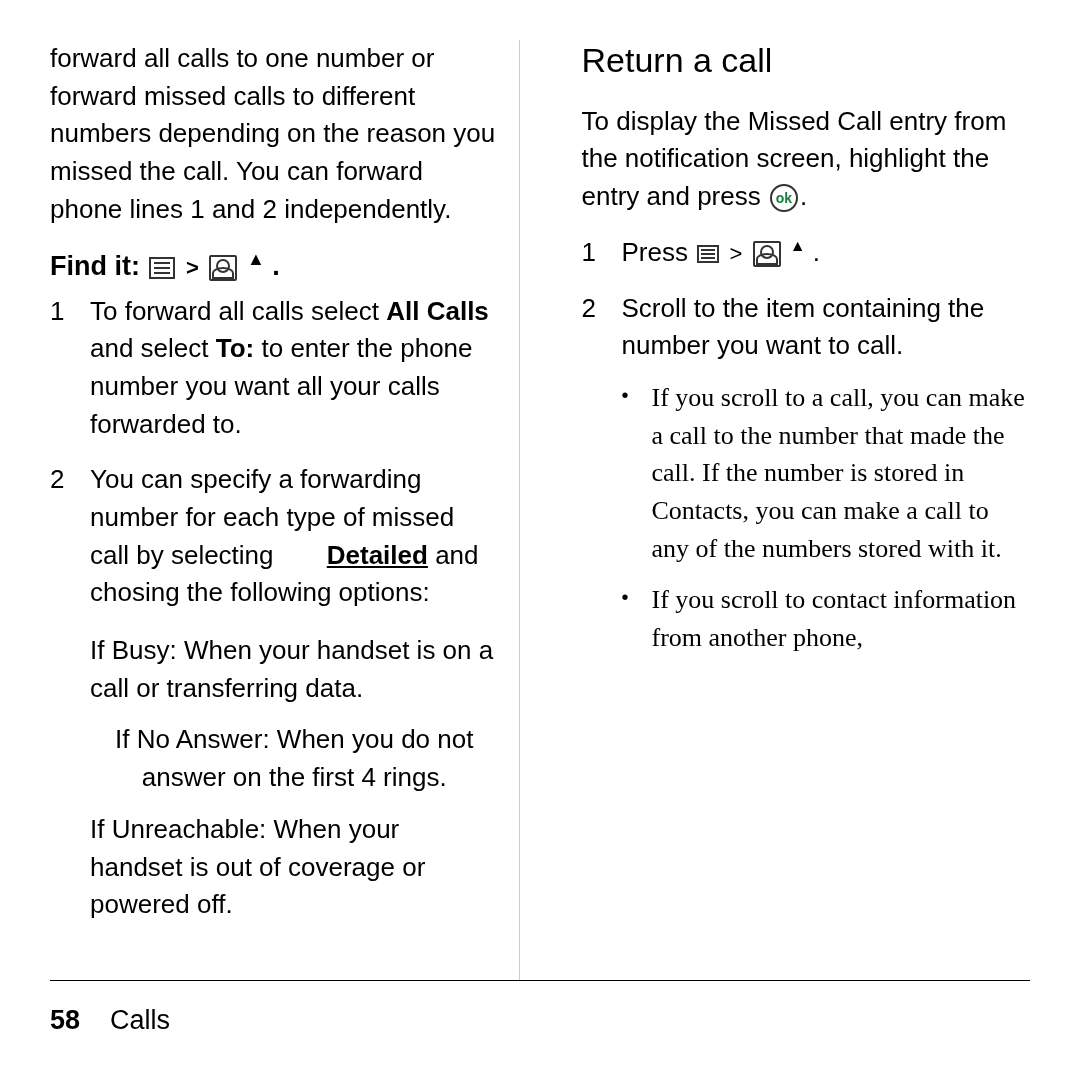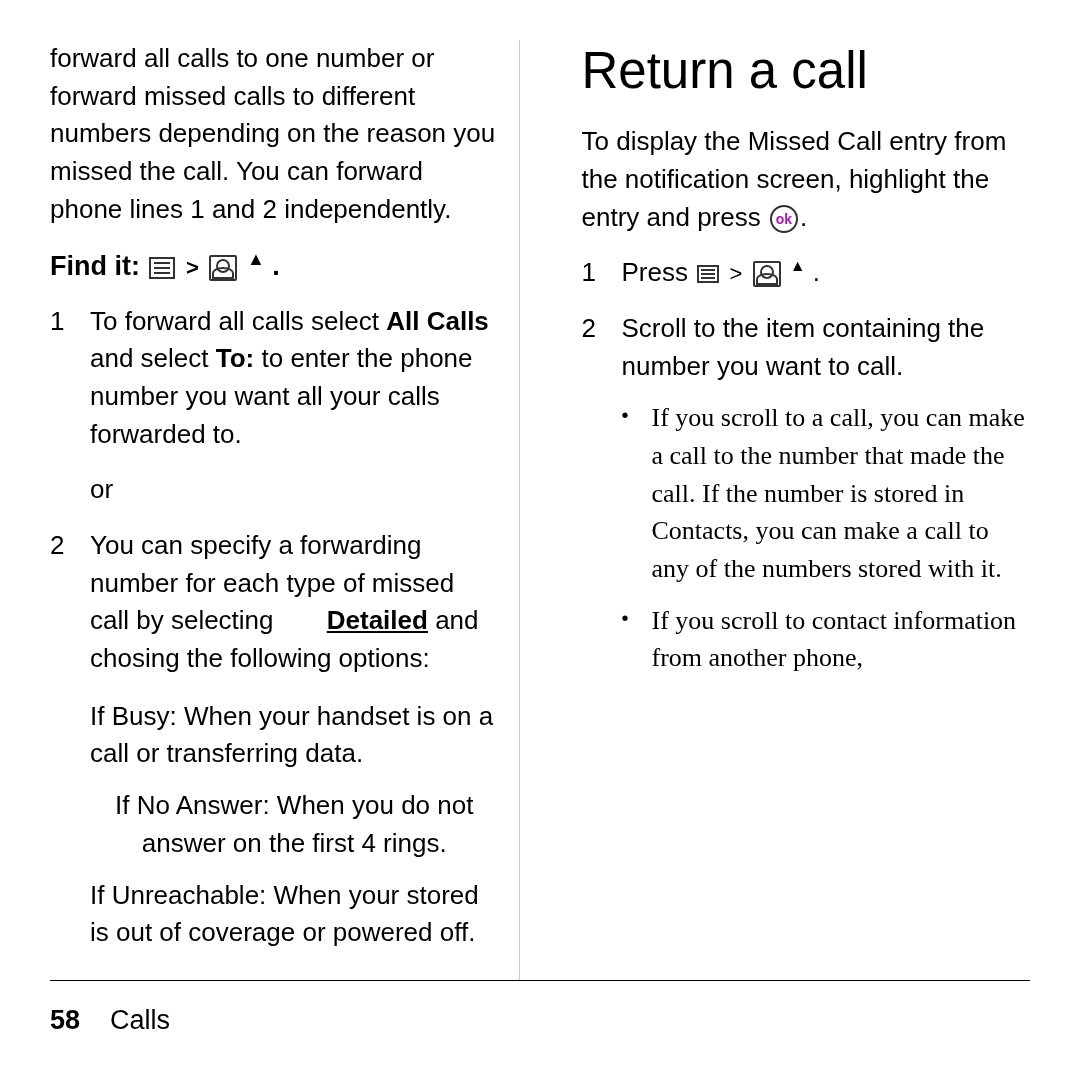--- a/index.html
+++ b/index.html
@@ -38,36 +38,36 @@
       padding-right: 20px;
       border-right: 1px solid #cccccc;
     }
 
     .right-column {
       flex: 1;
       padding-left: 10px;
     }
 
     .section-title {
-      font-size: 51px;
+      font-size: 34px;
       font-weight: normal;
       margin-bottom: 22px;
       line-height: 1.2;
     }
 
     p {
       margin-bottom: 18px;
       font-size: 26px;
       line-height: 1.45;
     }
 
     .find-it-line {
       font-weight: bold;
       font-size: 27px;
-      margin-bottom: 16px;
+      margin-bottom: 6px;
       margin-top: 8px;
     }
 
     .numbered-list {
       list-style: none;
       padding: 0;
       margin: 0;
     }
 
     .numbered-list > li {
@@ -213,21 +213,21 @@
       align-items: center;
       justify-content: center;
       width: 28px;
       height: 28px;
       border: 2px solid #333;
       border-radius: 50%;
       vertical-align: middle;
       font-size: 14px;
       font-weight: bold;
       margin: 0 2px;
-      color: #a21caf;
+      color: #15803d;
     }
 
     
     .call-icon {
       display: inline-flex;
       align-items: center;
       justify-content: center;
       width: 26px;
       height: 22px;
       border: 2px solid #333;
@@ -271,30 +271,29 @@
 
       <ol class="numbered-list">
         <li>
           <span class="list-number">1</span>
           <span class="list-content">
             To forward all calls select <strong>All Calls</strong> and select <strong>To:</strong> to enter the phone number you want all your calls forwarded to.
           </span>
         </li>
       </ol>
 
-      <p class="or-text">or</p>
 
       <ol class="numbered-list">
         <li>
           <span class="list-number">2</span>
           <span class="list-content">
             You can specify a forwarding number for each type of missed call by selecting <strong class="underline">Detailed</strong> and chosing the following options:
             <p class="sub-para" style="margin-top:20px;">If Busy: When your handset is on a call or transferring data.</p>
             <p class="sub-para" style="margin-top:14px;text-align:center;">If No Answer: When you do not answer on the first 4 rings.</p>
-            <p class="sub-para" style="margin-top:14px;">If Unreachable: When your stored is out of coverage or powered off.</p>
+            <p class="sub-para" style="margin-top:14px;">If Unreachable: When your handset is out of coverage or powered off.</p>
           </span>
         </li>
       </ol>
     </div>
 
     <div class="right-column">
       <h1 class="section-title">Return a call</h1>
 
 
       <p>

